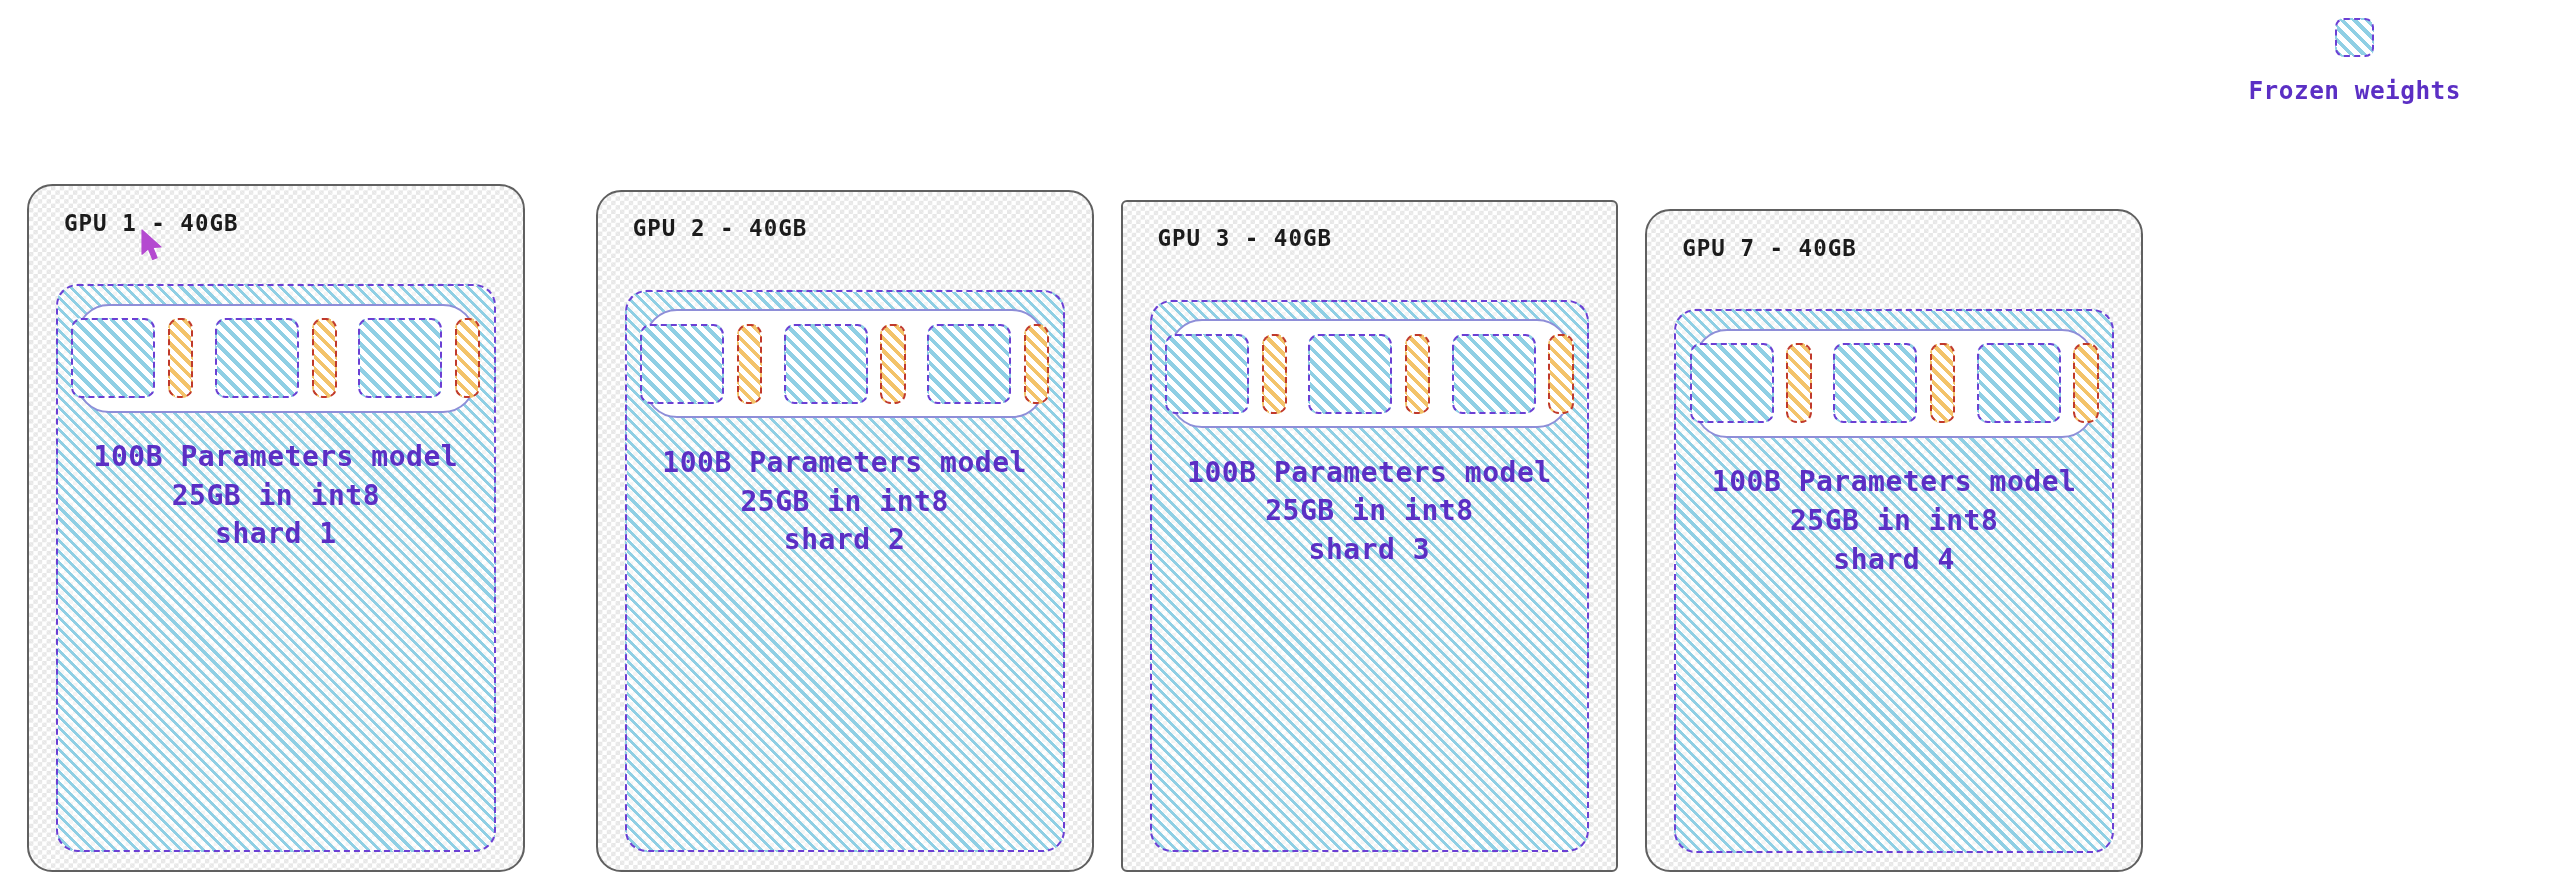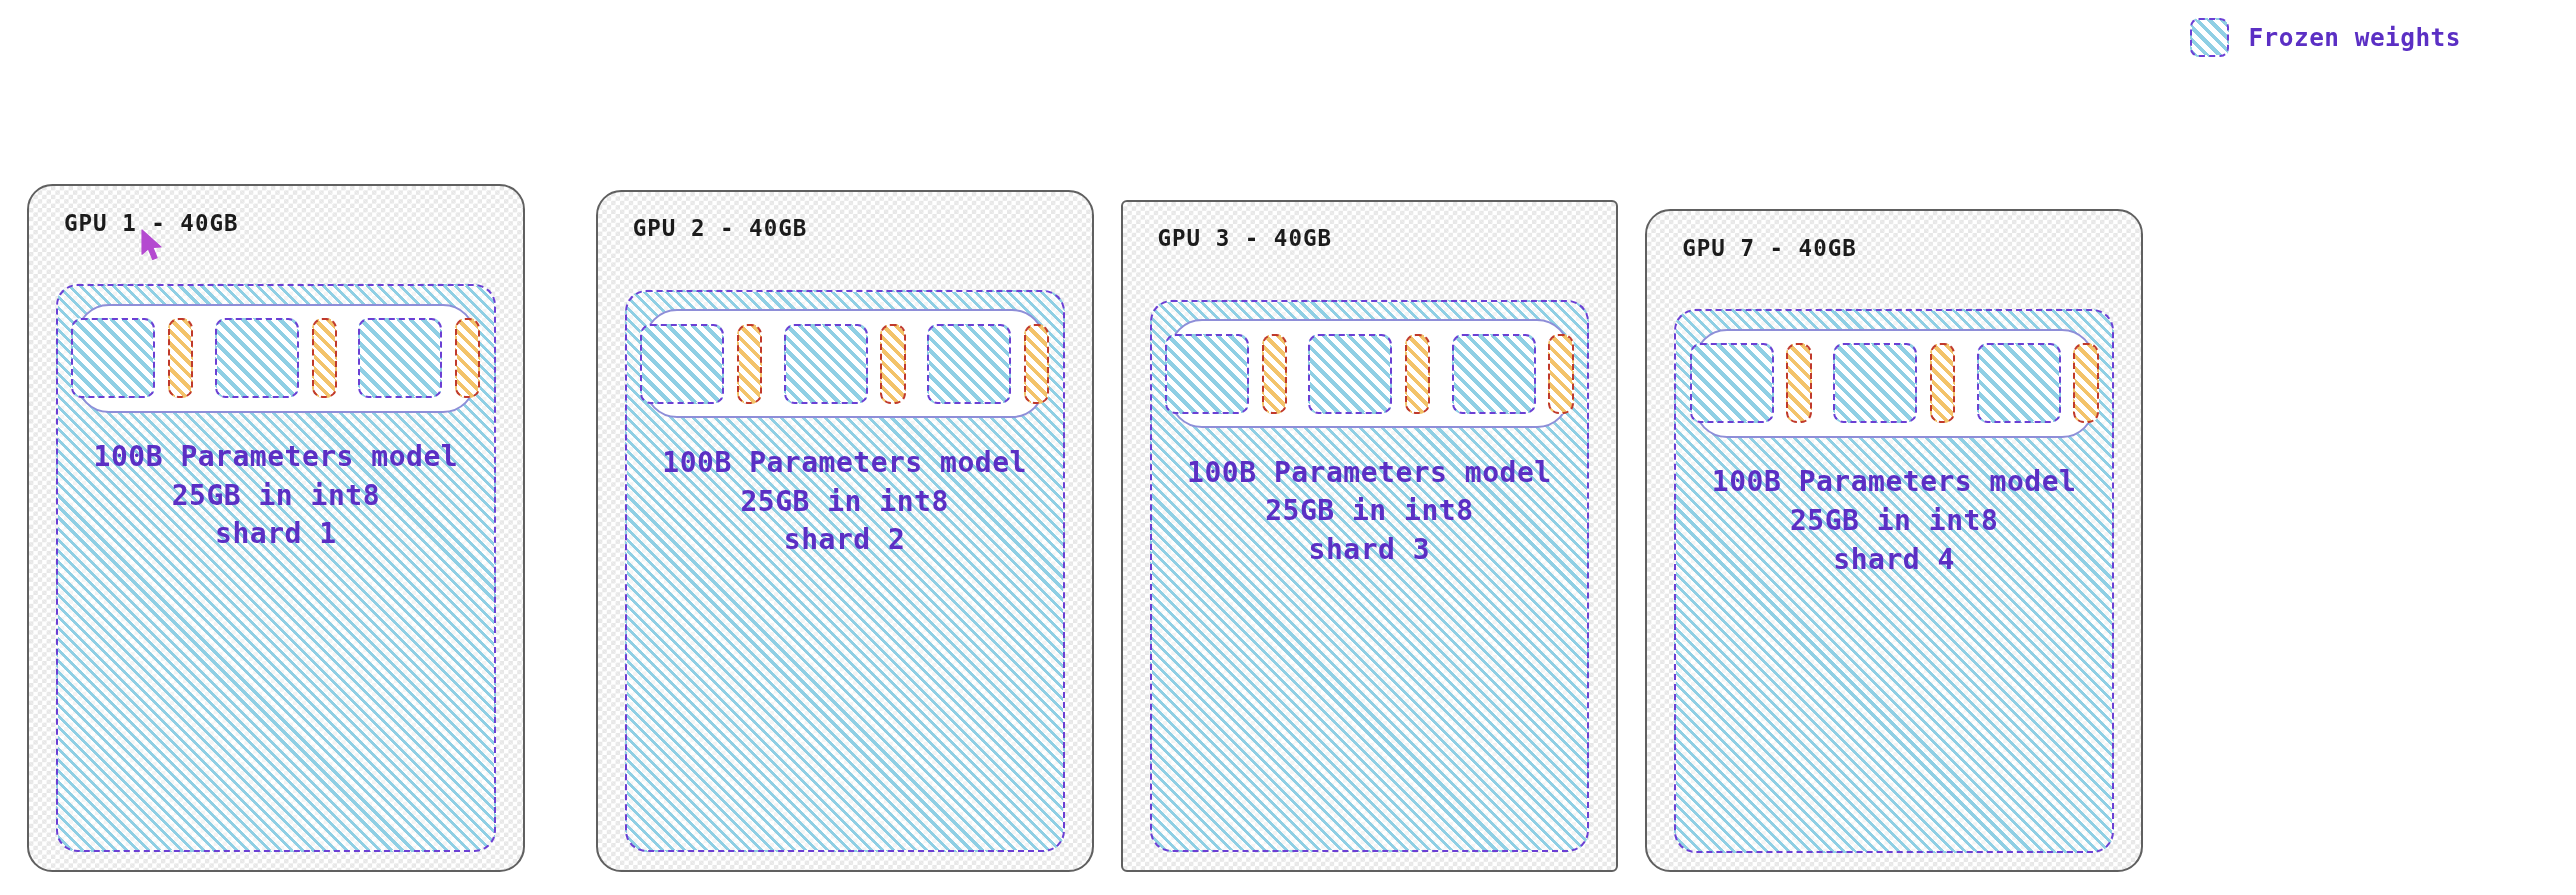--- a/index.html
+++ b/index.html
@@ -24,20 +24,21 @@
     right: 115px;
     display: flex;
     flex-direction: column;
     gap: 21.5px;
     align-items: flex-start;
   }
   .legend-row {
     display: flex;
     align-items: center;
     gap: 19.5px;
+    flex-direction: column;
   }
   .legend-swatch {
     width: 39px;
     height: 39px;
     border-radius: 8.8px;
     box-sizing: border-box;
   }
   .legend-swatch.frozen {
     border: 2.9px dashed #6b3fd4;
     background-color: #ffffff;

